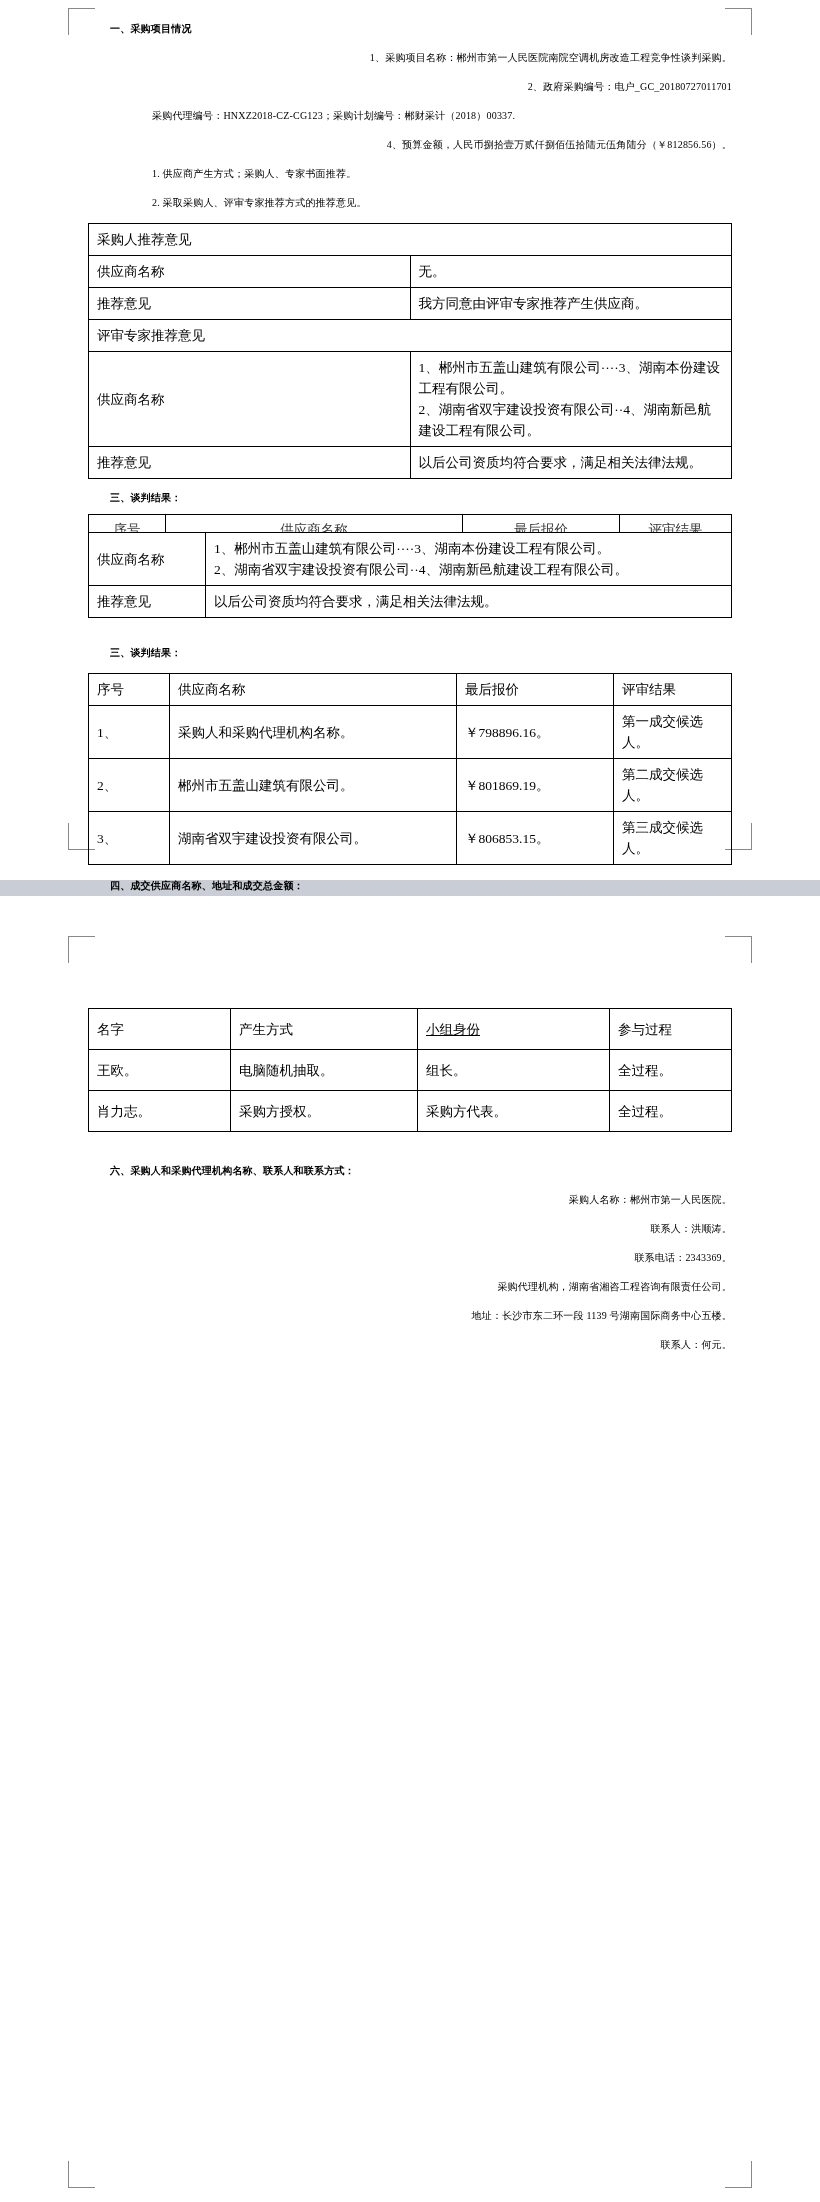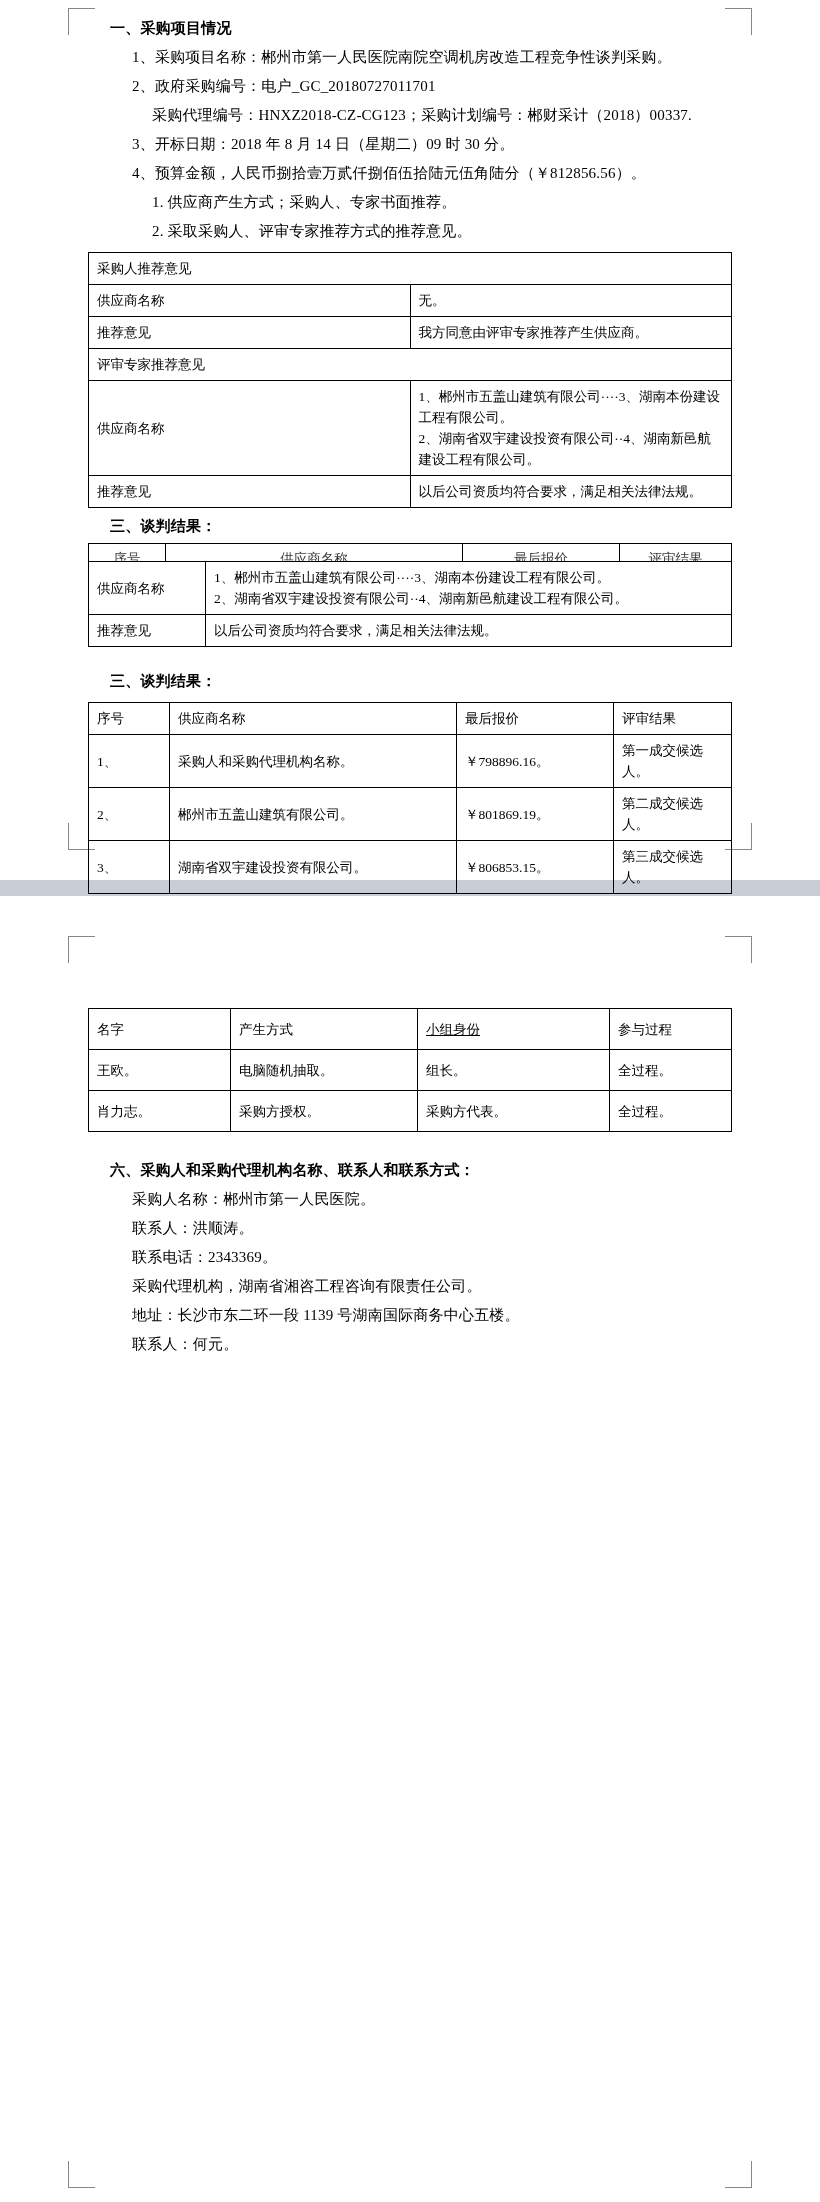--- a/index.html
+++ b/index.html
@@ -40,28 +40,28 @@
   .crop.br { border-right: 1px solid #888; border-bottom: 1px solid #888; }
 
   .content {
     position: relative;
     margin: 0 auto;
     width: 644px;
     padding-top: 14px;
   }
 
   .line {
-    font-size: 15px;
+    font-size: 10px;
     line-height: 29px;
     white-space: nowrap;
     letter-spacing: 0.2px;
   }
   .bold { font-weight: bold; }
   .ind-1 { padding-left: 22px; }
-  .ind-2 { padding-left: 44px; }
+  .ind-2 { padding-left: 44px; text-align: right; }
   .ind-3 { padding-left: 64px; }
 
   table.doc {
     border-collapse: collapse;
     width: 100%;
     margin: 6px 0 4px 0;
     table-layout: fixed;
   }
   table.doc td, table.doc th {
     border: 1px solid #000;
@@ -117,21 +117,20 @@
   <div class="crop tr" style="right:68px; top:8px;"></div>
   <div class="crop bl" style="left:68px; bottom:30px;"></div>
   <div class="crop br" style="right:68px; bottom:30px;"></div>
 
   <div class="content">
 
     <div class="line bold ind-1">一、采购项目情况</div>
     <div class="line ind-2">1、采购项目名称：郴州市第一人民医院南院空调机房改造工程竞争性谈判采购。</div>
     <div class="line ind-2">2、政府采购编号：电户_GC_20180727011701</div>
     <div class="line ind-3">采购代理编号：HNXZ2018-CZ-CG123；采购计划编号：郴财采计（2018）00337.</div>
-    <div class="line ind-2">3、开标日期：2018 年 8 月 14 日（星期二）09 时 30 分。</div>
     <div class="line ind-2">4、预算金额，人民币捌拾壹万贰仟捌佰伍拾陆元伍角陆分（￥812856.56）。</div>
 
     <div class="line ind-3">1. 供应商产生方式；采购人、专家书面推荐。</div>
     <div class="line ind-3">2. 采取采购人、评审专家推荐方式的推荐意见。</div>
 
     <table class="doc">
       <tbody>
           <tr>
         <td colspan="2" class="th-center">采购人推荐意见</td>
       </tr>

